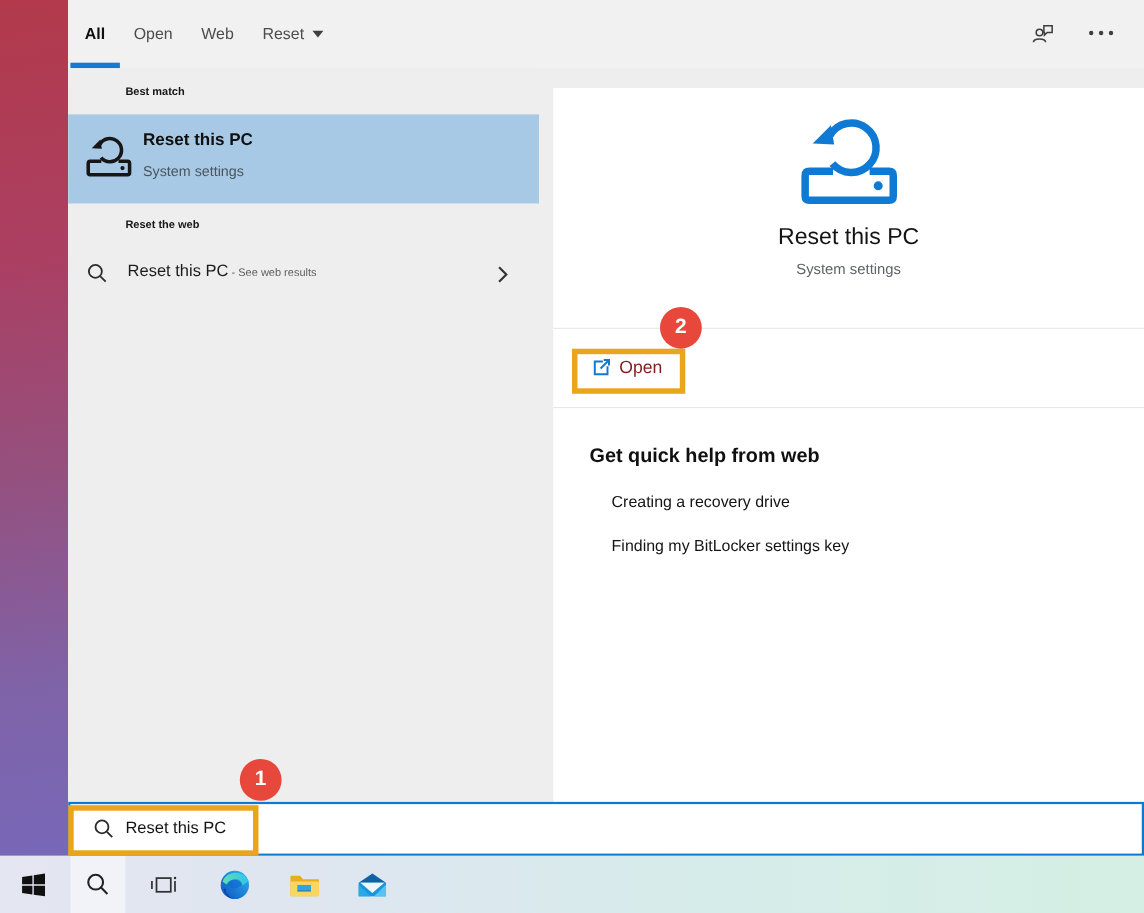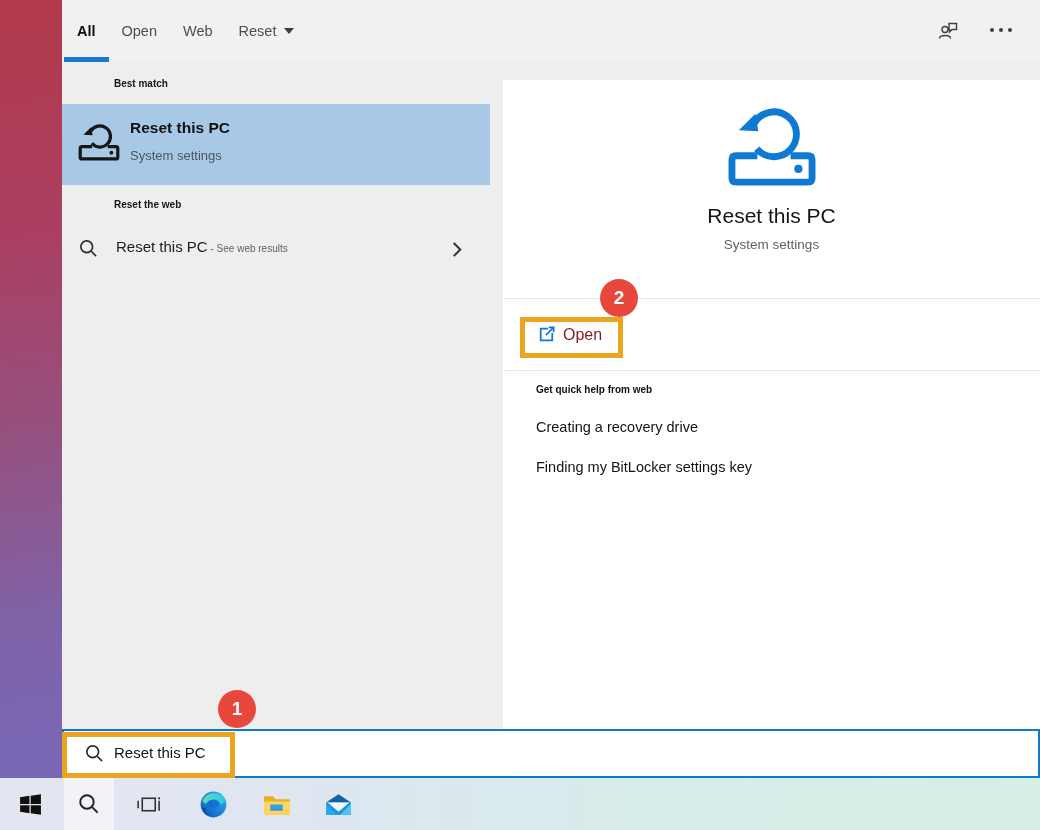--- a/index.html
+++ b/index.html
@@ -42,22 +42,22 @@
   
   .white-pane { position:absolute; left:441px; top:80px; width:537px; height:649px; background:#ffffff; }
   .preview-card { position:absolute; left:0; top:0; width:100%; height:218px; display:flex; flex-direction:column; align-items:center; }
   .preview-card .big-ic { margin-top:24px; color:#0e7ad3; }
   .pv-title { margin-top:16px; font-size:21px; color:#141414; }
   .pv-sub { margin-top:9px; font-size:13.5px; color:#5f6368; }
   .open-row { position:absolute; left:0; top:218px; width:100%; height:73px; border-top:1px solid #e7e7e7; border-bottom:1px solid #e7e7e7; display:flex; align-items:center; cursor:default; }
   .open-row .open-ic { margin-left:33px; }
   .open-label { margin-left:6px; font-size:16px; color:#7f1d1d; }
   .help-section { position:absolute; left:0; top:291px; width:100%; padding-left:33px; }
-  .help-header { margin-top:13px; font-size:10px; font-weight:bold; color:#101010; }
-  .help-link { margin-top:24px; font-size:14.5px; color:#141414; cursor:default; }
+  .help-header { margin-top:33px; font-size:18px; font-weight:bold; color:#101010; }
+  .help-link { margin-top:24px; font-size:14.5px; color:#141414; cursor:default;margin-left:20px; }
 
   
   .search-bar { position:absolute; left:62px; top:729px; width:978px; height:49px; background:#ffffff; border:2px solid #0d7ad0; }
   .search-bar .mag { position:absolute; left:20px; top:12px; }
   .search-value { position:absolute; left:50px; top:13px; font-size:15px; color:#141414; }
 
   
   .anno-box { position:absolute; border:5px solid #eba41d; background:transparent; pointer-events:none; }
   .anno-box1 { left:62px; top:732px; width:173px; height:46px; }
   .anno-box2 { left:520px; top:317px; width:103px; height:41px; }

